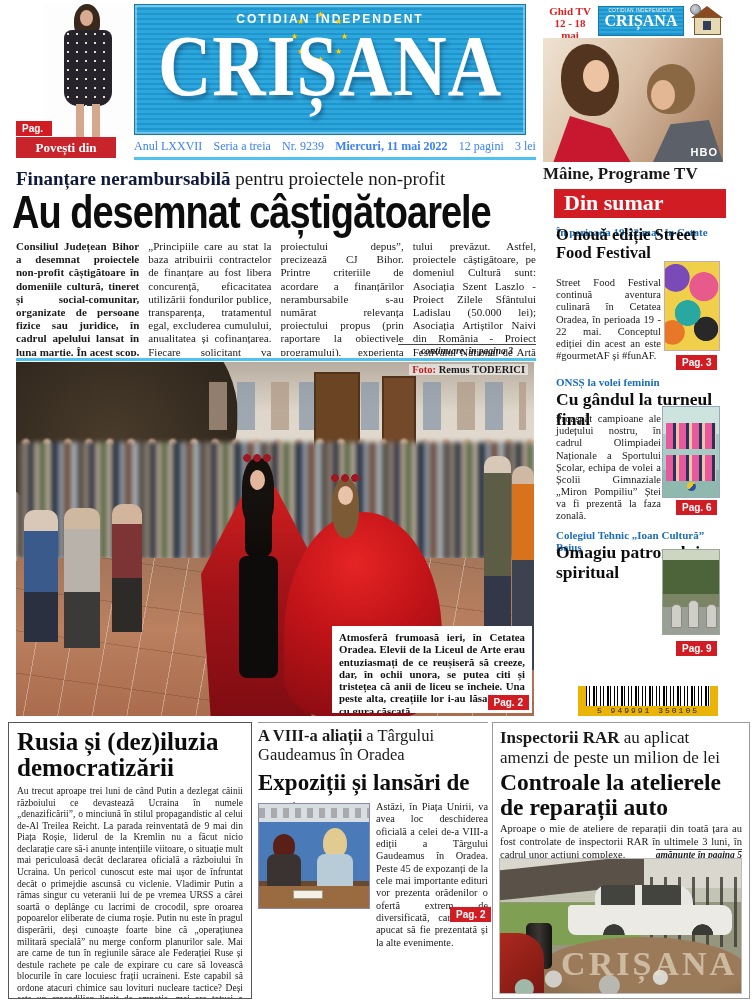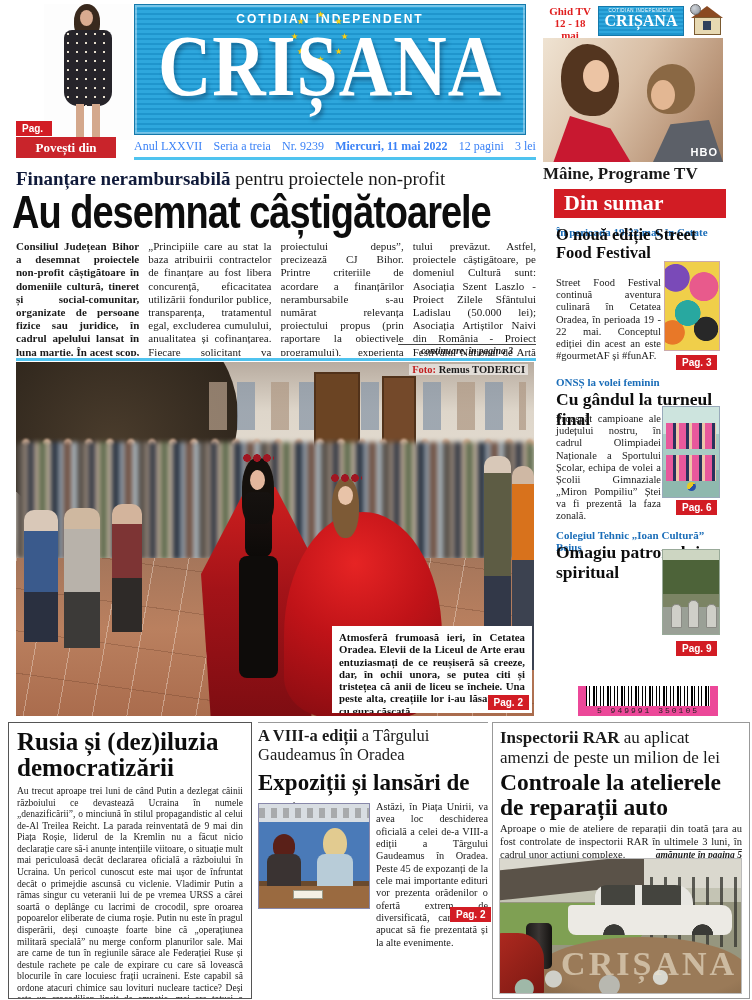--- a/index.html
+++ b/index.html
@@ -160,21 +160,21 @@
       background:linear-gradient(135deg,#e8c820 50%,#2850a8 50%); }
   #sum2-page { left:676px; top:500px; }
   #sum3-kicker { left:556px; top:529px; width:176px; }
   #sum3-headline { left:556px; top:543px; width:180px; font-size:17.5px; }
   #sum3-body { left:556px; top:567px; width:105px; height:108px; }
   #sum3-img { left:662px; top:549px; width:58px; height:86px; border:1px solid #9a9; overflow:hidden;
       background:linear-gradient(180deg,#cdd6c2 0 12%,#4d6339 12% 52%,#7b8464 52% 68%,#9aa096 68%); }
   .tomb { position:absolute; bottom:6px; width:11px; height:24px; background:#cfcfc8; border-radius:5px 5px 0 0;
       border:1px solid #8a8a84; }
   #sum3-page { left:676px; top:641px; }
-  #barcode { left:578px; top:686px; width:140px; height:30px; background:#ec4899; text-align:center; }
+  #barcode { left:578px; top:686px; width:140px; height:30px; background:#eab308; text-align:center; }
   #barcode-bars { left:8px; top:0; width:124px; height:20px;
       background:repeating-linear-gradient(90deg,#000 0 1px,#fff 1px 3px,#000 3px 4px,#fff 4px 7px,#000 7px 9px,#fff 9px 10px,#000 10px 11px,#fff 11px 14px); }
   #barcode-digits { left:0; top:20px; width:100%; font-family:"Liberation Mono",monospace; font-size:8px;
       letter-spacing:2px; color:#222; }
 
   
   #russia-box { left:8px; top:722px; width:244px; height:277px; border:1px solid #555; padding:6px 8px; overflow:hidden; }
   #russia-headline { font-weight:bold; font-size:25px; line-height:1.04; color:#0d0d0d; }
   #russia-body { margin-top:5px; font-size:9.5px; line-height:1.22; text-align:justify; }
 
@@ -372,21 +372,21 @@
   <div class="abs" id="russia-box">
     <div id="russia-headline">Rusia și (dez)iluzia democratizării</div>
     <div id="russia-body">
       <span>Au trecut aproape trei luni de când Putin a dezlegat câinii războiului ce devastează Ucraina în numele „denazificării”, o minciună în stilul propagandistic al celui de-Al Treilea Reicht. La parada reinventată de 9 mai din Piața Roșie, liderul de la Kremlin nu a făcut nicio declarație care să-i anunțe intențiile viitoare, o situație mult mai periculoasă decât declararea oficială a războiului în Ucraina. Un pericol cunoscut este mai ușor de înfruntat decât o primejdie ascunsă cu viclenie. Vladimir Putin a rămas singur cu veteranii lui de pe vremea URSS a cărei soartă o deplânge cu lacrimi de crocodil, spre oroarea popoarelor eliberate de ciuma roșie. Putin nu este în pragul disperării, deși cunoaște foarte bine că „operațiunea militară specială” nu merge conform planurilor sale. Mai are carne de tun în regiunile sărace ale Federației Ruse și destule rachete pe cale de expirare cu care să lovească blocurile în care locuiesc frații ucraineni. Este capabil să ordone atacuri chimice sau lovituri nucleare tactice? Deși este un crocodilian lipsit de empatie, mai are totuși o fărâmă de rațiune pentru a-și da seama că o astfel de decizie este inacceptabilă pentru NATO și aliații săi, iar aceștia nu vor renunța să ajute Ucraina.</span>
       
     </div>
   </div>
 
   <div class="abs" id="gaudeamus-rule"></div>
   <div class="abs" id="gaudeamus-kicker">
-    <b>A VIII-a ediții</b><span> a Târgului Gaudeamus în Oradea</span>
+    <b>A VIII-a aliații</b><span> a Târgului Gaudeamus în Oradea</span>
   </div>
   <div class="abs" id="gaudeamus-headline">Expoziții și lansări de carte</div>
   <div class="abs" id="gaudeamus-img">
     <div class="abs" id="ga-banner"></div>
     <div class="abs" id="ga-p1-hair"></div>
     <div class="abs" id="ga-p1-body"></div>
     <div class="abs" id="ga-p2-hair"></div>
     <div class="abs" id="ga-p2-body"></div>
     <div class="abs" id="ga-table"></div>
     <div class="abs" id="ga-card"></div>

